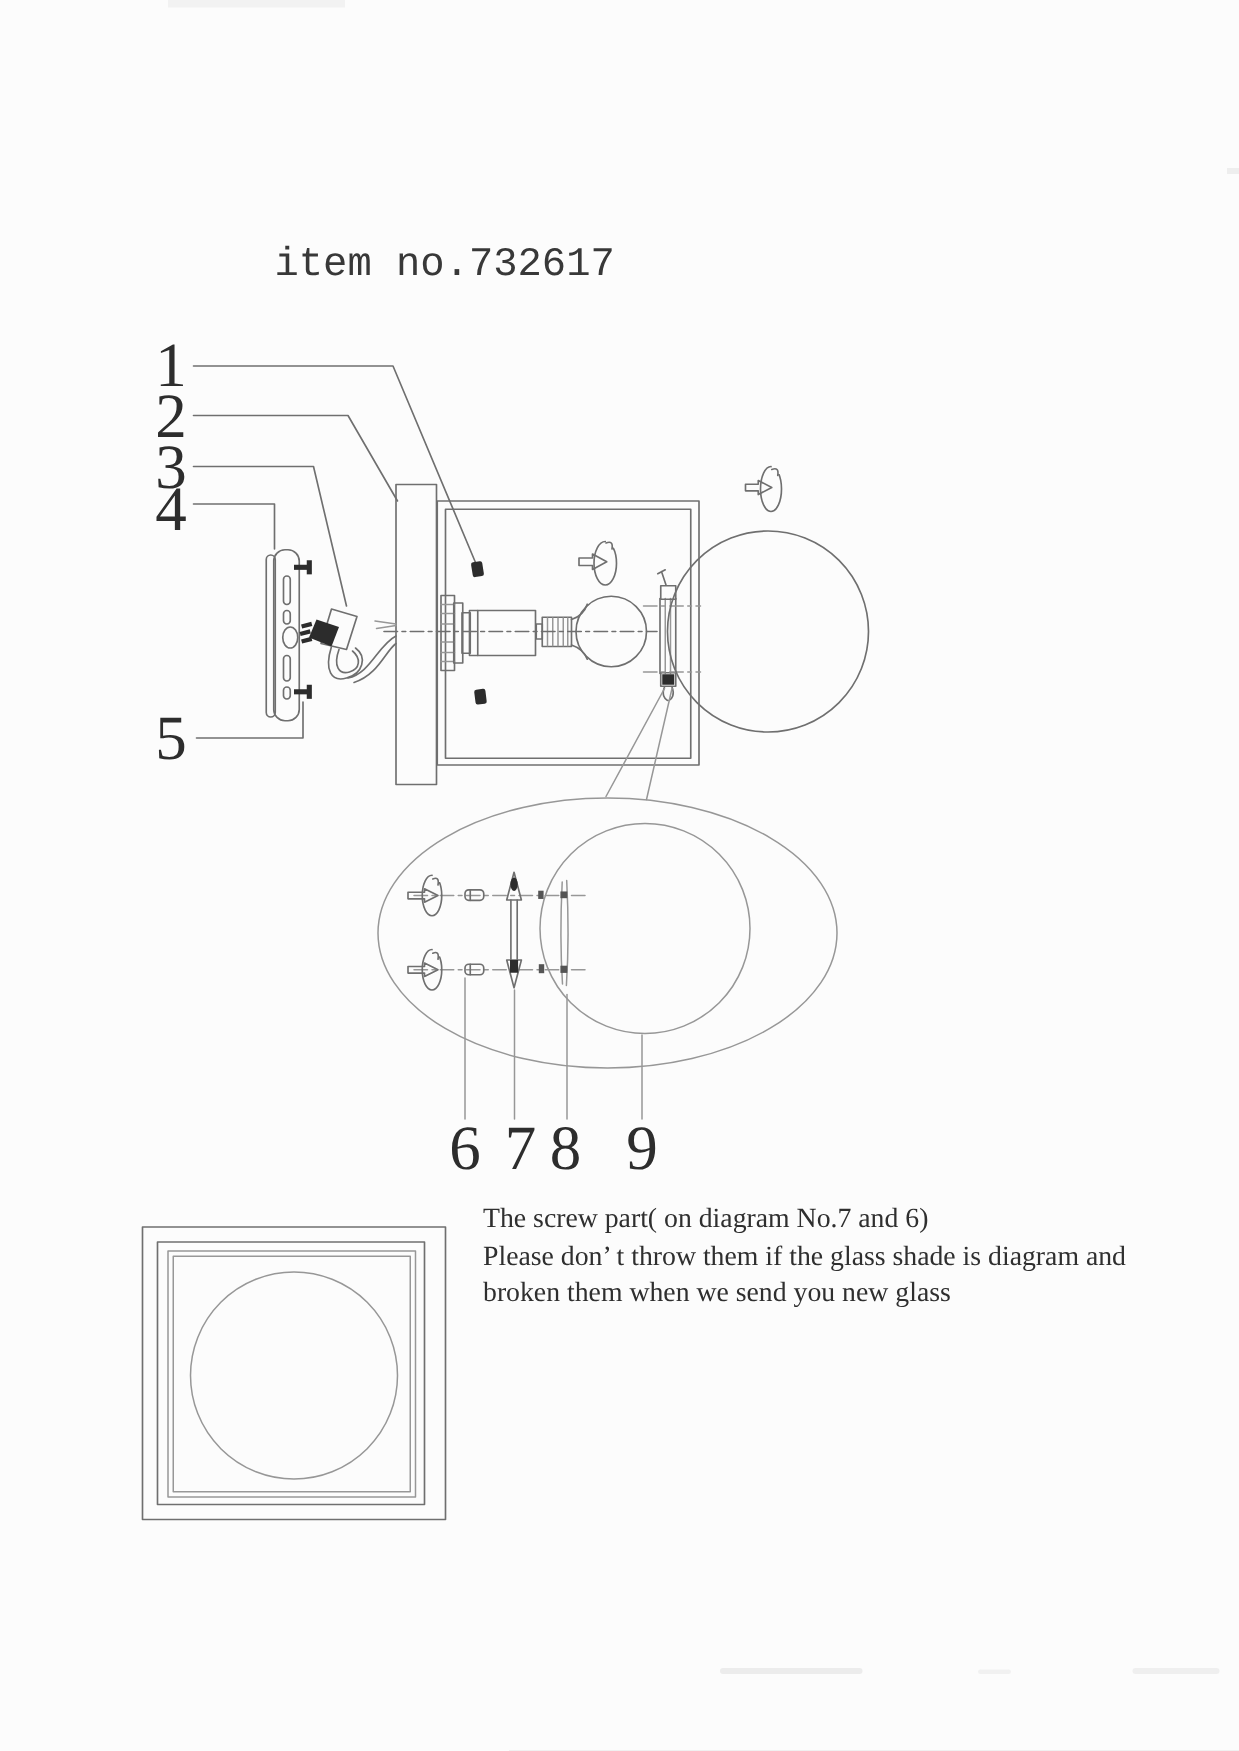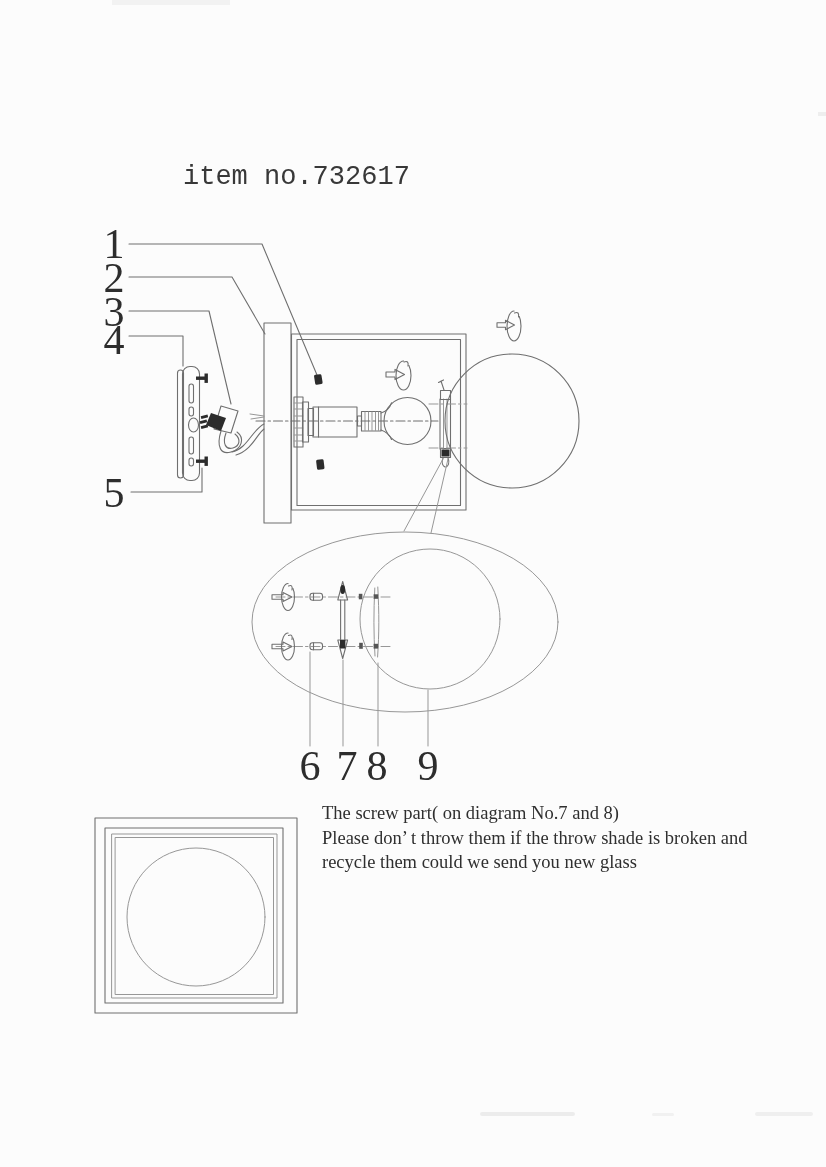--- a/index.html
+++ b/index.html
@@ -220,18 +220,18 @@
   <div class="txt pn" style="left:96px;top:290px;">3</div>
   <div class="txt pn" style="left:96px;top:318px;">4</div>
   <div class="txt pn" style="left:96px;top:471px;">5</div>
 
   <div class="txt pn" style="left:292px;top:744px;">6</div>
   <div class="txt pn" style="left:329px;top:744px;">7</div>
   <div class="txt pn" style="left:359px;top:744px;">8</div>
   <div class="txt pn" style="left:410px;top:744px;">9</div>
 
   <div class="txt note">
-    <div>The screw part( on diagram No.7 and 8)</div>
-    <div>Please don’ t throw them if the throw shade is broken and</div>
-    <div>recycle them could we send you new glass</div>
+    <div>The screw part( on diagram No.7 and 6)</div>
+    <div>Please don’ t throw them if the glass shade is diagram and</div>
+    <div>broken them when we send you new glass</div>
   </div>
 
 </div>
 
 </body></html>

